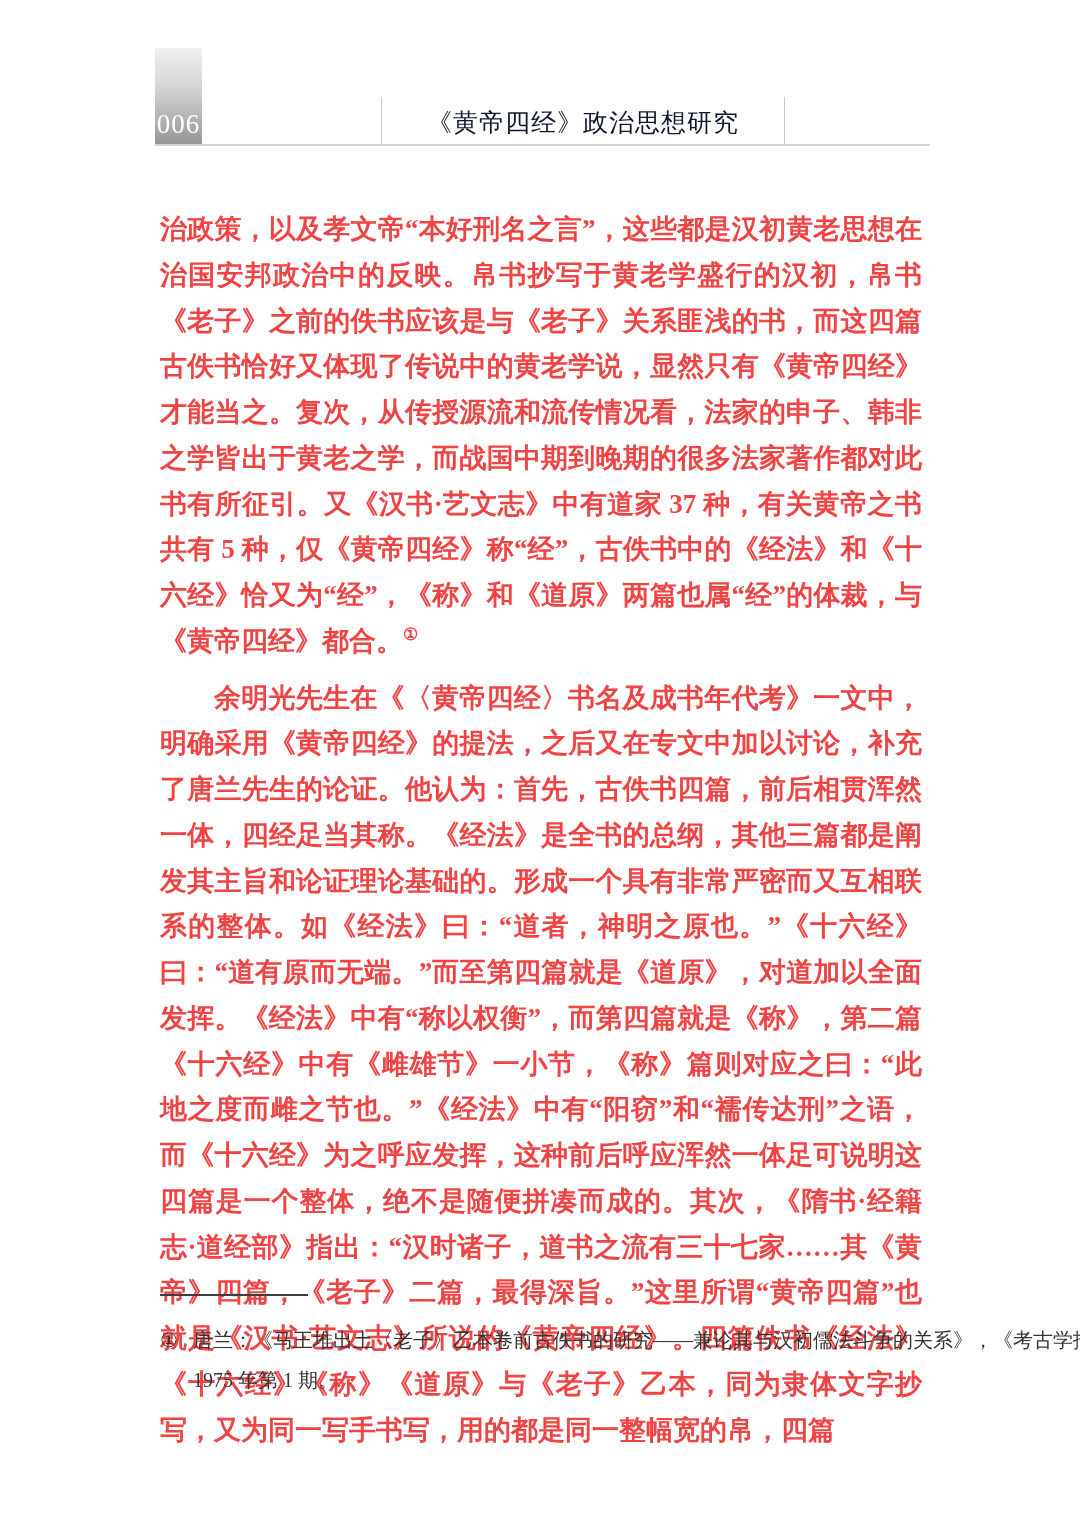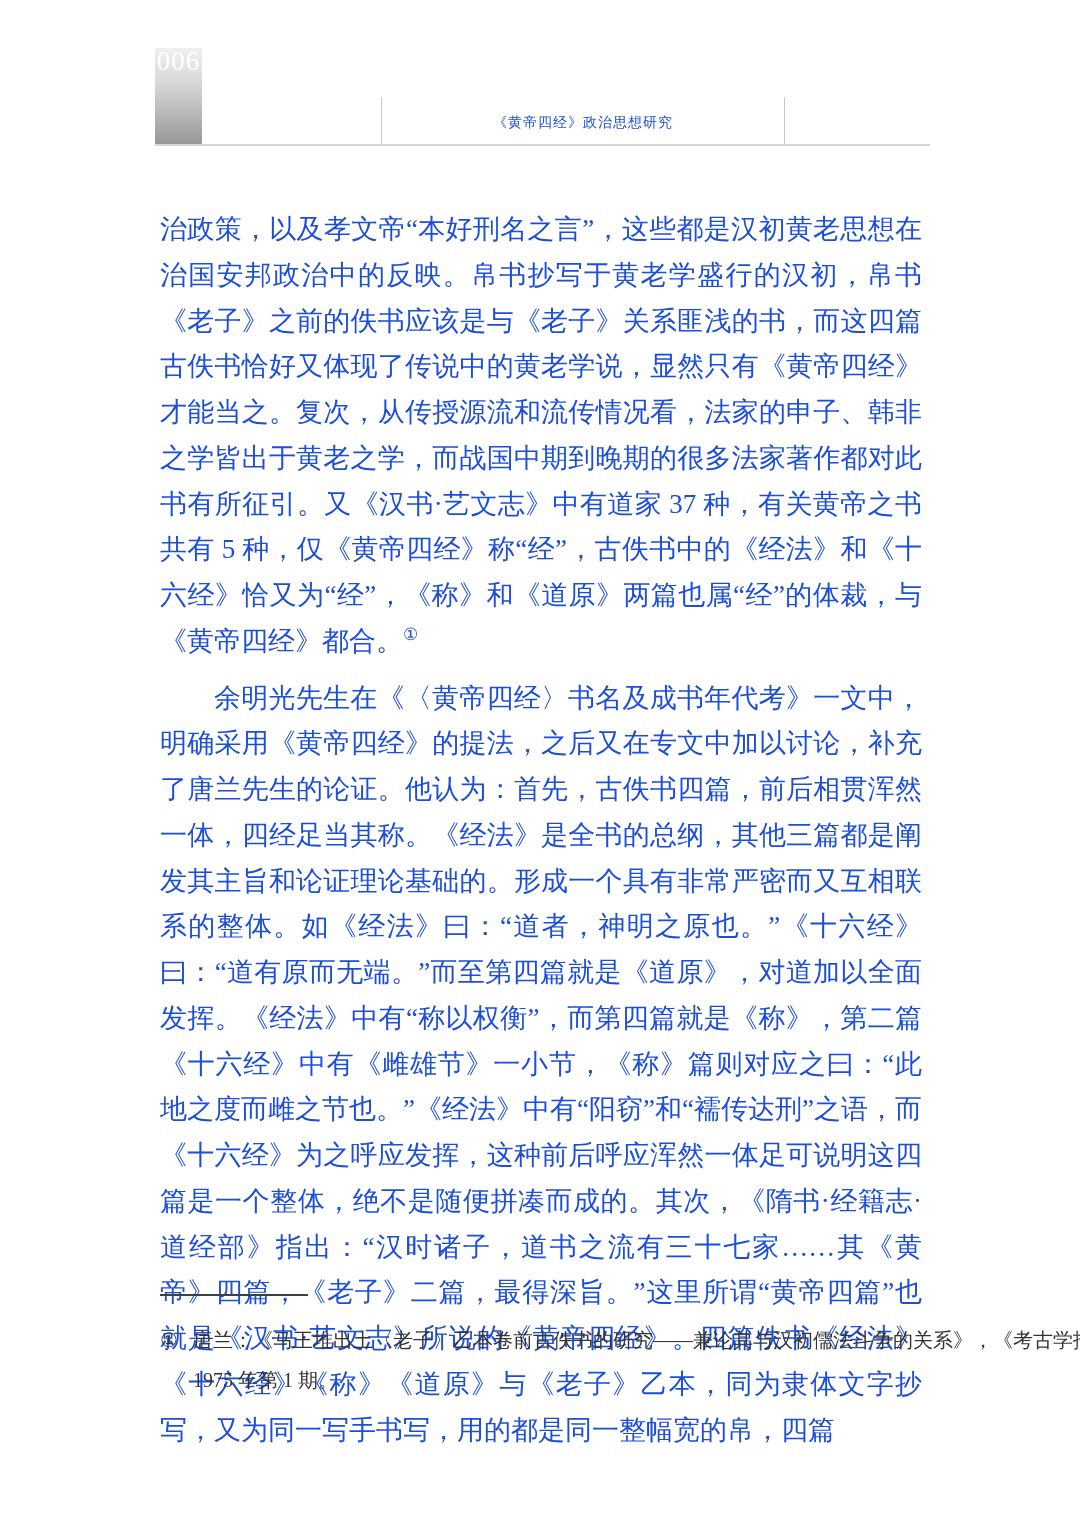--- a/index.html
+++ b/index.html
@@ -18,21 +18,21 @@
 
   
   .corner-bar {
     position: absolute;
     left: 155px;
     top: 48px;
     width: 47px;
     height: 98px;
     background: linear-gradient(to bottom, #f0f0f0 0%, #d9d9d9 35%, #b5b5b5 70%, #949494 100%);
     display: flex;
-    align-items: flex-start;
+    align-items: flex-end;
     justify-content: center;
   }
   .page-num {
     color: #ffffff;
     font-size: 27px;
     line-height: 1;
     padding-bottom: 8px;
     letter-spacing: 1px;
   }
   .header-rule {
@@ -54,36 +54,37 @@
   .tick-right { left: 784px; }
   .running-title {
     position: absolute;
     left: 382px;
     top: 100px;
     width: 402px;
     height: 45px;
     display: flex;
     align-items: center;
     justify-content: center;
-    font-size: 14px;
-    color: #1d4ed8;
+    font-size: 25px;
+    color: #0f172a;
     letter-spacing: 1px;
   }
 
   
   .body-text {
     position: absolute;
     left: 160px;
     top: 207px;
     width: 762px;
     font-size: 27px;
     line-height: 45.75px;
-    color: #1d4ed8;
+    color: #ef4444;
     text-align: justify;
     text-justify: inter-character;
+    font-weight: bold;
   }
   .para { margin: 0; }
   .para.indent { text-indent: 2em; margin-top: 11px; }
   .fnref {
     font-size: 17px;
     vertical-align: super;
     line-height: 0;
   }
 
   

